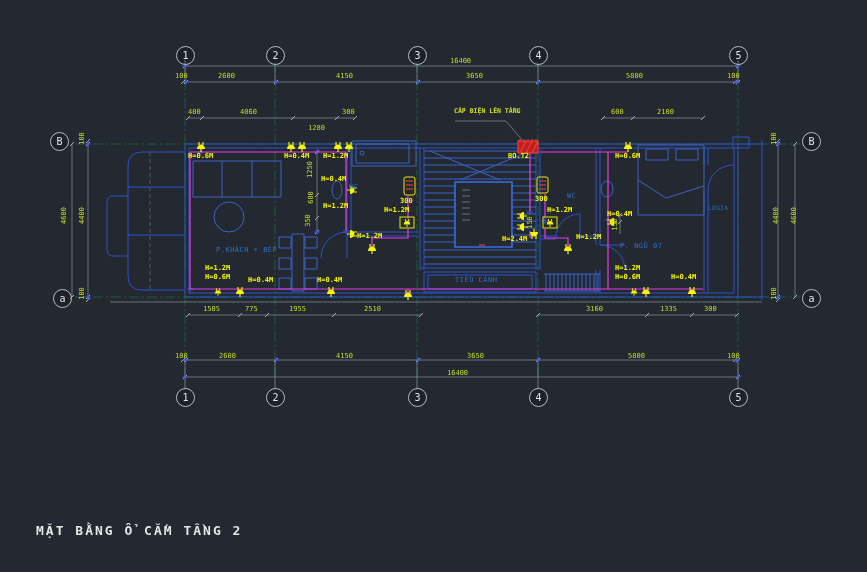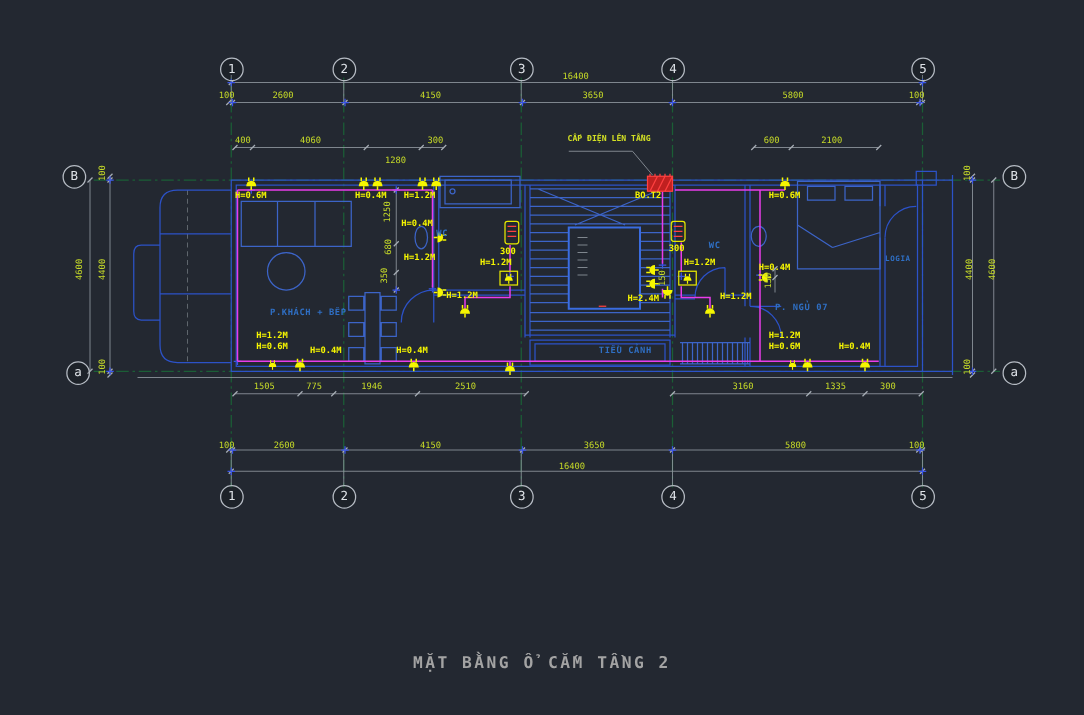--- a/index.html
+++ b/index.html
@@ -2,26 +2,26 @@
 <html><head>
 <meta charset="utf-8">
 <style>
   html,body{margin:0;padding:0;background:#232831;}
   .stage{position:relative;width:867px;height:572px;background:#232831;overflow:hidden;
          font-family:"DejaVu Sans Mono","Liberation Mono",monospace;}
   svg{position:absolute;left:0;top:0;}
   .c{position:absolute;white-space:nowrap;line-height:1;}
   .dim{color:#c6da28;font-size:7px;}
   .ylab{color:#f6f600;font-size:7px;font-weight:bold;}
-  .room{color:#2f6fc4;font-size:7px;font-weight:bold;letter-spacing:.5px;}
+  .room{color:#2f6fc4;font-size:7px;font-weight:normal;letter-spacing:.5px;}
   .rot{transform:rotate(-90deg);transform-origin:center;display:inline-block;}
   .bub{width:17px;height:17px;border:1px solid #b6bcc4;border-radius:50%;color:#dfe3e8;
        font-size:10px;display:flex;align-items:center;justify-content:center;background:rgba(0,0,0,.15);}
-  .title{left:0;right:0;text-align:center;top:524px;color:#a3a3a3;font-size:13px;
-         font-weight:bold;letter-spacing:2px;}
+  .title{left:0;right:0;text-align:left;top:524px;color:#e5e5e5;font-size:13px;
+         font-weight:bold;letter-spacing:2px;padding-left:36px;}
   .feeder{color:#d3e024;font-size:6.5px;font-weight:bold;}
   .g{stroke:#1b5e36;stroke-width:1;fill:none;stroke-dasharray:10 3 2 3;}
   .gd{stroke:#5f666d;stroke-width:.8;fill:none;stroke-dasharray:4 3;}
   .d{stroke:#8d949c;stroke-width:.7;fill:none;}
   .t{stroke:#a6adb5;stroke-width:1;fill:none;}
   .x{stroke:#3b55e8;stroke-width:1;fill:none;}
   .w{stroke:#2c52c8;stroke-width:1;fill:none;}
   .w2{stroke:#3a6ce0;stroke-width:1.6;fill:none;}
   .f{stroke:#3c64c8;stroke-width:1;fill:none;}
   .m{stroke:#ea3cea;stroke-width:1.2;fill:none;}
@@ -190,21 +190,21 @@
 <div class="c dim" style="left:727px;top:73px">100</div>
 <div class="c dim" style="left:188px;top:109px">400</div>
 <div class="c dim" style="left:240px;top:109px">4060</div>
 <div class="c dim" style="left:308px;top:125px">1280</div>
 <div class="c dim" style="left:342px;top:109px">300</div>
 <div class="c dim" style="left:611px;top:109px">600</div>
 <div class="c dim" style="left:657px;top:109px">2100</div>
 
 <div class="c dim" style="left:203px;top:306px">1505</div>
 <div class="c dim" style="left:245px;top:306px">775</div>
-<div class="c dim" style="left:289px;top:306px">1946</div>
+<div class="c dim" style="left:289px;top:306px">1955</div>
 <div class="c dim" style="left:364px;top:306px">2510</div>
 <div class="c dim" style="left:586px;top:306px">3160</div>
 <div class="c dim" style="left:660px;top:306px">1335</div>
 <div class="c dim" style="left:704px;top:306px">300</div>
 <div class="c dim" style="left:175px;top:353px">100</div>
 <div class="c dim" style="left:219px;top:353px">2600</div>
 <div class="c dim" style="left:336px;top:353px">4150</div>
 <div class="c dim" style="left:467px;top:353px">3650</div>
 <div class="c dim" style="left:628px;top:353px">5800</div>
 <div class="c dim" style="left:727px;top:353px">100</div>
@@ -222,21 +222,21 @@
 <div class="c dim rot" style="left:305px;top:194px">680</div>
 <div class="c dim rot" style="left:302px;top:217px">350</div>
 <div class="c dim rot" style="left:609px;top:221px">150</div>
 <div class="c dim rot" style="left:524px;top:219px">150</div>
 
 <div class="c room" style="left:216px;top:247px">P.KHÁCH + BẾP</div>
 <div class="c room" style="left:349px;top:184px">WC</div>
 <div class="c room" style="left:567px;top:193px">WC</div>
 <div class="c room" style="left:620px;top:243px">P. NGỦ 07</div>
 <div class="c room" style="left:708px;top:205px;font-size:6px">LOGIA</div>
-<div class="c room" style="left:479px;top:277px">TIỂU CẢNH</div>
+<div class="c room" style="left:455px;top:277px">TIỂU CẢNH</div>
 
 <div class="c feeder" style="left:454px;top:108px">CẤP ĐIỆN LÊN TẦNG</div>
 <div class="c ylab" style="left:508px;top:153px">BO.T2</div>
 <div class="c ylab" style="left:400px;top:198px">300</div>
 <div class="c ylab" style="left:535px;top:196px">300</div>
 
 <div class="c ylab" style="left:188px;top:153px">H=0.6M</div>
 <div class="c ylab" style="left:284px;top:153px">H=0.4M</div>
 <div class="c ylab" style="left:323px;top:153px">H=1.2M</div>
 <div class="c ylab" style="left:321px;top:176px">H=0.4M</div>

